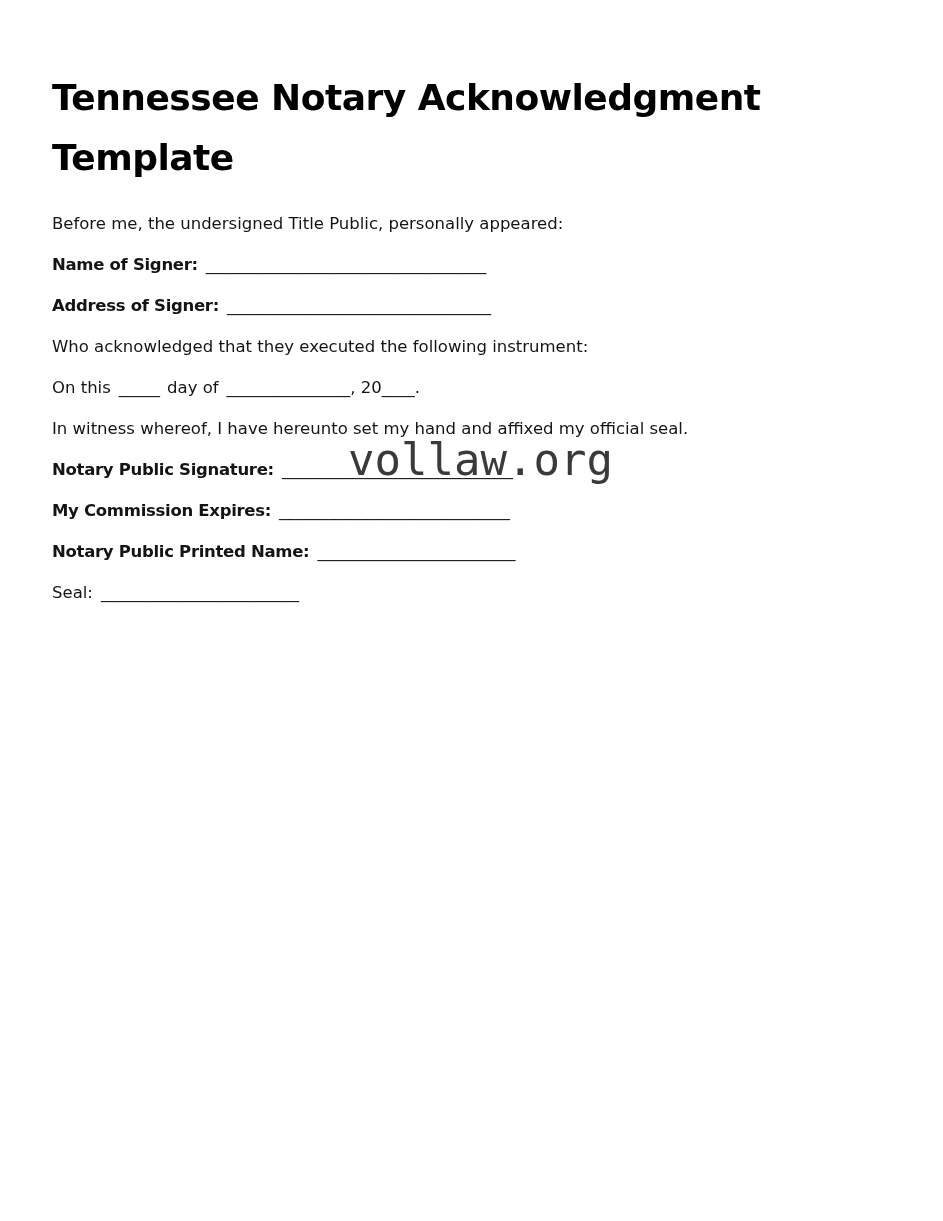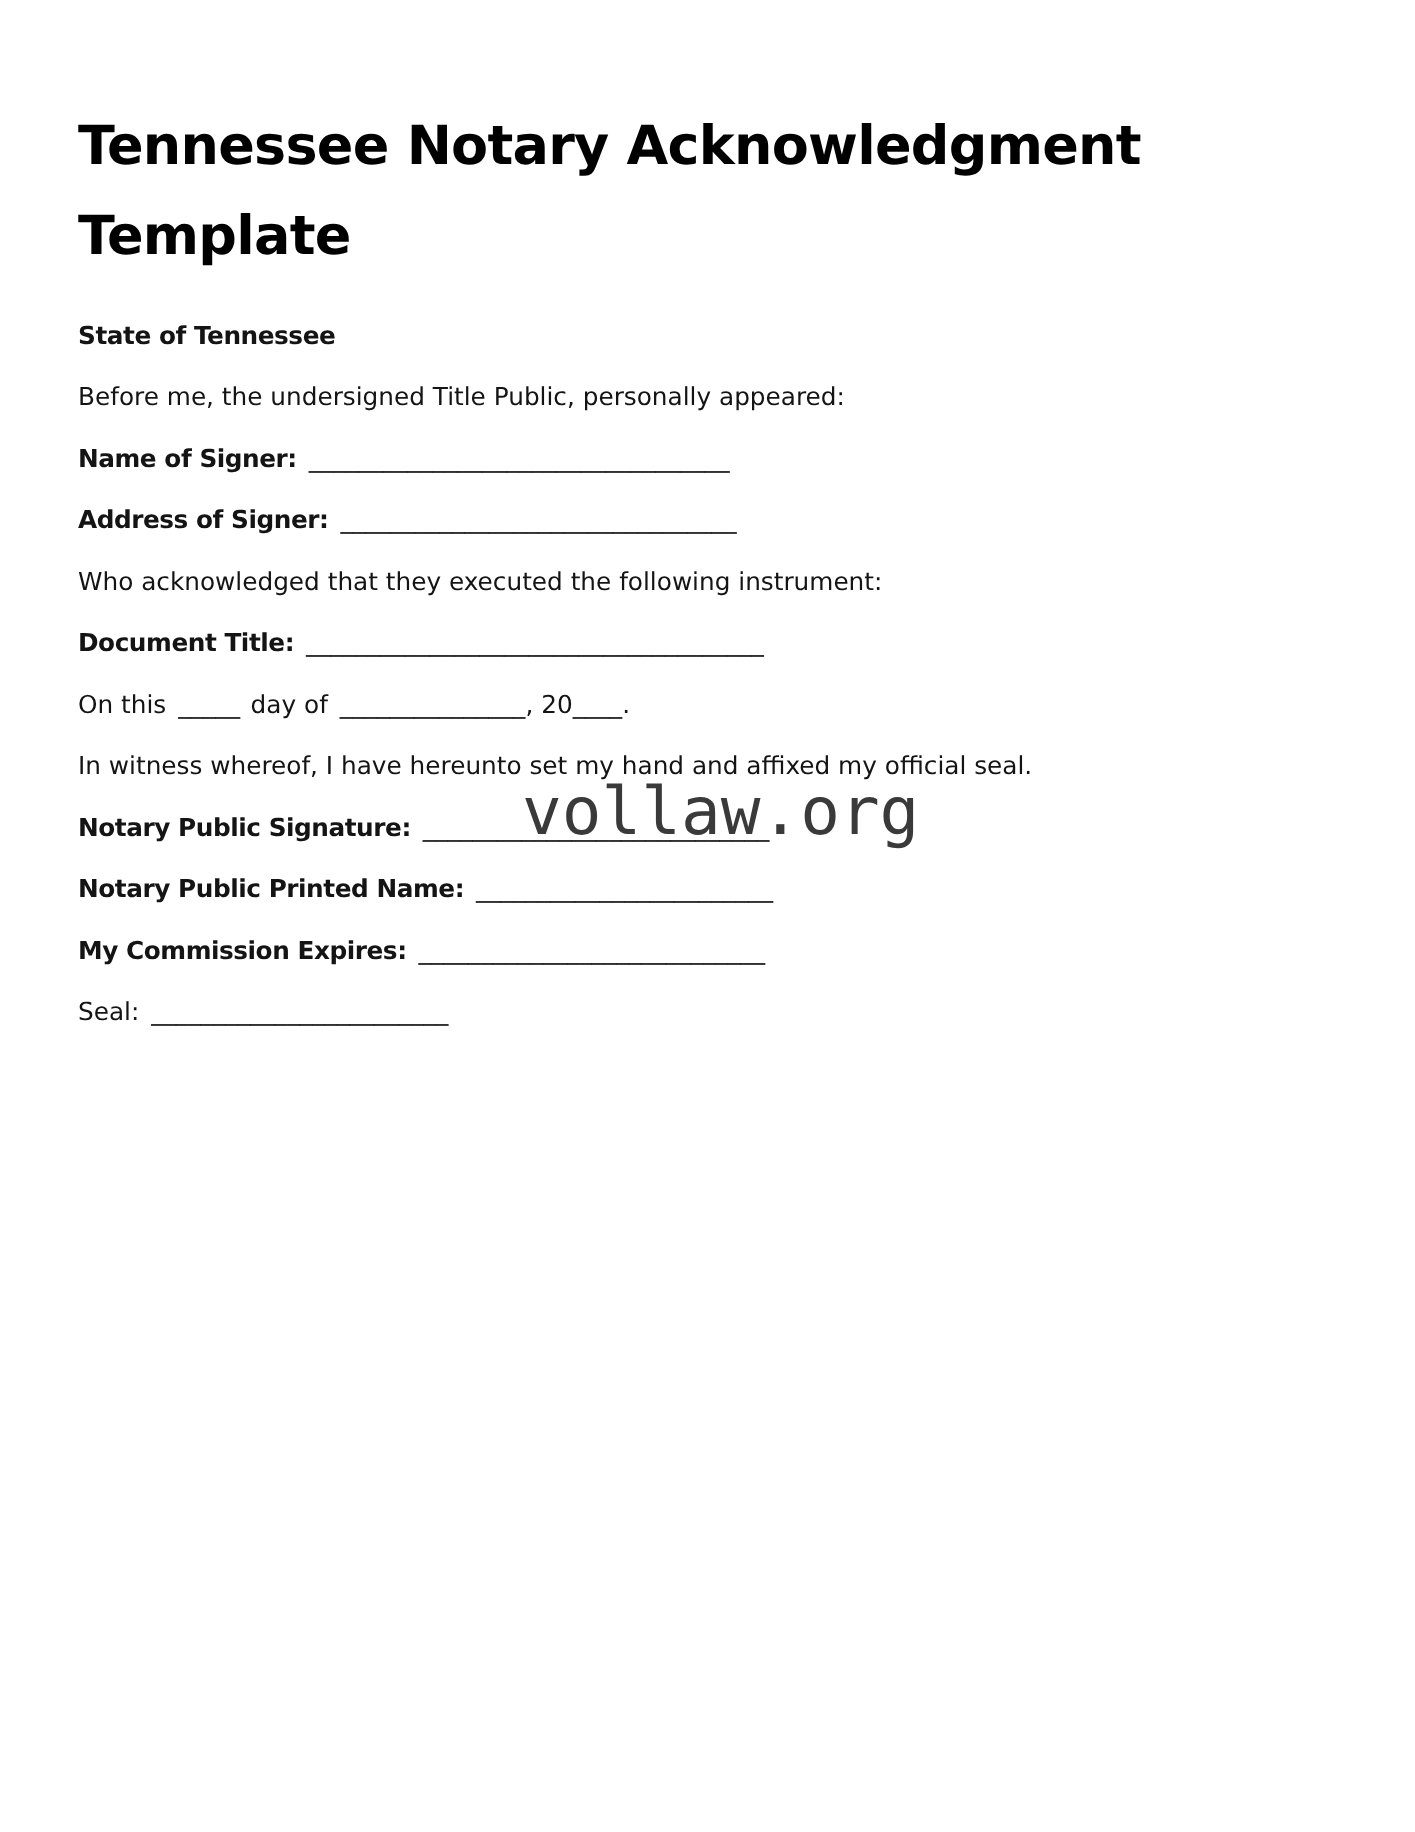--- a/index.html
+++ b/index.html
@@ -50,38 +50,36 @@
   }
 </style>
 </head>
 <body>
 
 <div class="page">
 
   <h1 class="doc-title">Tennessee Notary Acknowledgment Template</h1>
 
 
-  <p class="row lbl">State of Tennessee</p>
 
 
   <p class="row">Before me, the undersigned Title Public, personally appeared:</p>
 
   <p class="row"><span class="lbl">Name of Signer:</span><span class="blank gap-l">__________________________________</span></p>
 
   <p class="row"><span class="lbl">Address of Signer:</span><span class="blank gap-l">________________________________</span></p>
 
   <p class="row">Who acknowledged that they executed the following instrument:</p>
 
-  <p class="row"><span class="lbl">Document Title:</span><span class="blank gap-l">_____________________________________</span></p>
 
   <p class="row"><span>On this</span><span class="blank gap-l gap-r">_____</span><span>day of</span><span class="blank gap-l">_______________</span><span>, 20</span><span class="blank">____</span><span>.</span></p>
 
   <p class="row">In witness whereof, I have hereunto set my hand and affixed my official seal.</p>
 
   <p class="row sig-row"><span class="lbl">Notary Public Signature:</span><span class="blank gap-l">____________________________</span><span class="watermark">vollaw.org</span></p>
 
+  <p class="row"><span class="lbl">My Commission Expires:</span><span class="blank gap-l">____________________________</span></p>
+
   <p class="row"><span class="lbl">Notary Public Printed Name:</span><span class="blank gap-l">________________________</span></p>
-
-  <p class="row"><span class="lbl">My Commission Expires:</span><span class="blank gap-l">____________________________</span></p>
 
   <p class="row"><span>Seal:</span><span class="blank gap-l">________________________</span></p>
 
 </div>
 
 </body></html>

